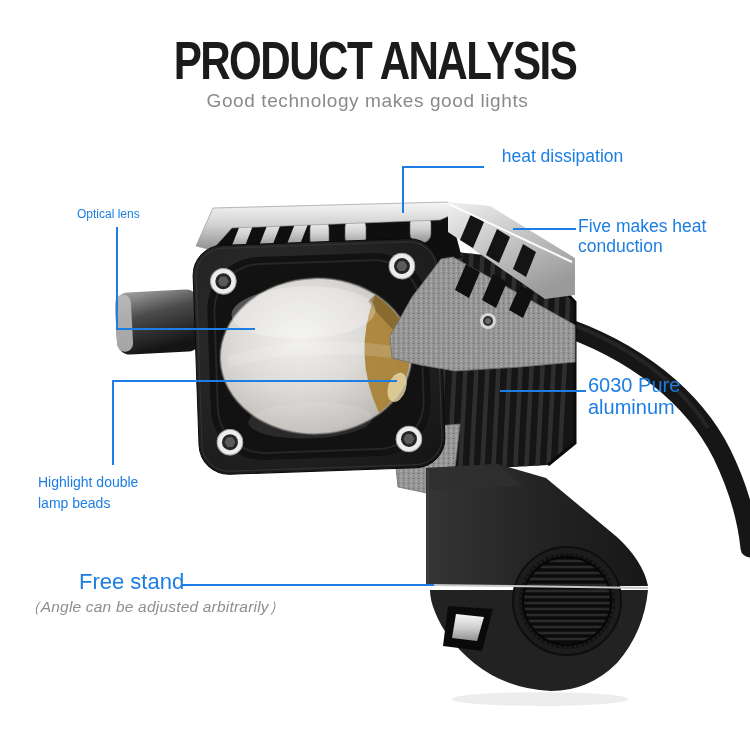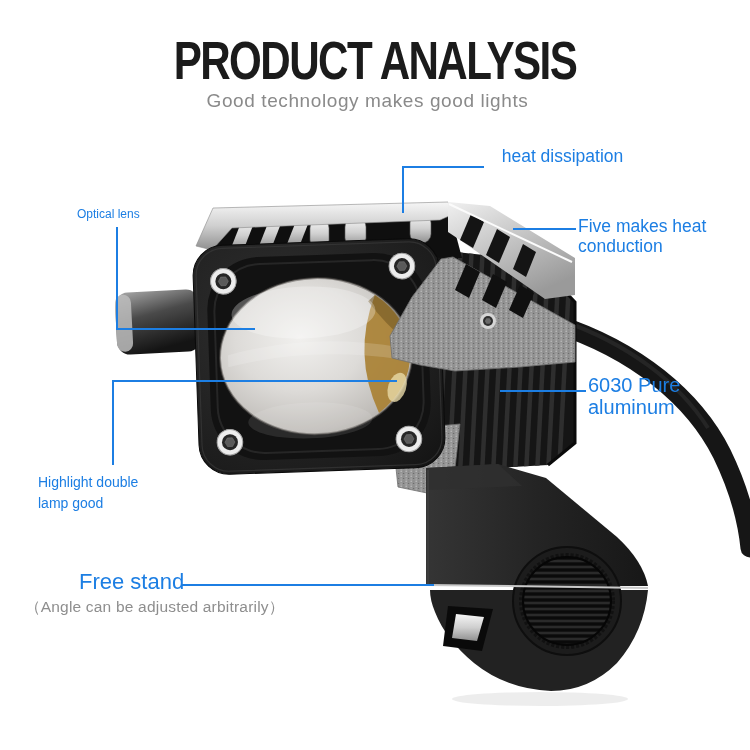--- a/index.html
+++ b/index.html
@@ -18,21 +18,21 @@
   }
   .product-svg{position:absolute;left:0;top:0;}
   .callout-label{position:absolute;color:#1c7ee3;white-space:nowrap;}
   .callout-label span{display:block;}
   .lbl-airflow{left:455px;top:146px;width:215px;text-align:center;font-size:17.5px;line-height:20px;}
   .lbl-optical{left:77px;top:204px;font-size:12px;line-height:20px;}
   .lbl-fivecol{left:578px;top:217px;font-size:17.5px;line-height:19.5px;}
   .lbl-alum{left:588px;top:375px;font-size:20px;line-height:21.5px;}
   .lbl-beads{left:38px;top:472px;width:168px;text-align:left;font-size:14px;line-height:21px;}
   .lbl-freestand{left:79px;top:571px;font-size:22px;line-height:21px;}
-  .lbl-note{position:absolute;left:25px;top:597px;font-size:15.5px;color:#8e8e8e;letter-spacing:0.2px;white-space:nowrap;}
+  .lbl-note{position:absolute;left:25px;top:597px;font-size:15.5px;color:#8e8e8e;letter-spacing:0.2px;white-space:nowrap;font-style:italic;}
   .cl{position:absolute;background:#1c7ee3;}
   .cl.h{height:2px;}
   .cl.v{width:2px;}
   .cl-air-h{left:402px;top:166px;width:82px;}
   .cl-air-v{left:402px;top:166px;height:47px;}
   .cl-opt-v{left:116px;top:227px;height:103px;}
   .cl-opt-h{left:116px;top:328px;width:139px;}
   .cl-five-h{left:513px;top:228px;width:63px;}
   .cl-alum-h{left:500px;top:390px;width:86px;}
   .cl-beads-h{left:112px;top:380px;width:285px;}
@@ -245,21 +245,21 @@
     <span>conduction</span>
   </div>
 
   <div class="callout-label lbl-alum">
     <span>6030 Pure</span>
     <span>aluminum</span>
   </div>
 
   <div class="callout-label lbl-beads">
     <span>Highlight double</span>
-    <span>lamp good</span>
+    <span>lamp beads</span>
   </div>
 
   <div class="callout-label lbl-freestand">
     <span>Free stand</span>
   </div>
   <div class="lbl-note">（Angle can be adjusted arbitrarily）</div>
 
 </div>
 
 </body></html>

